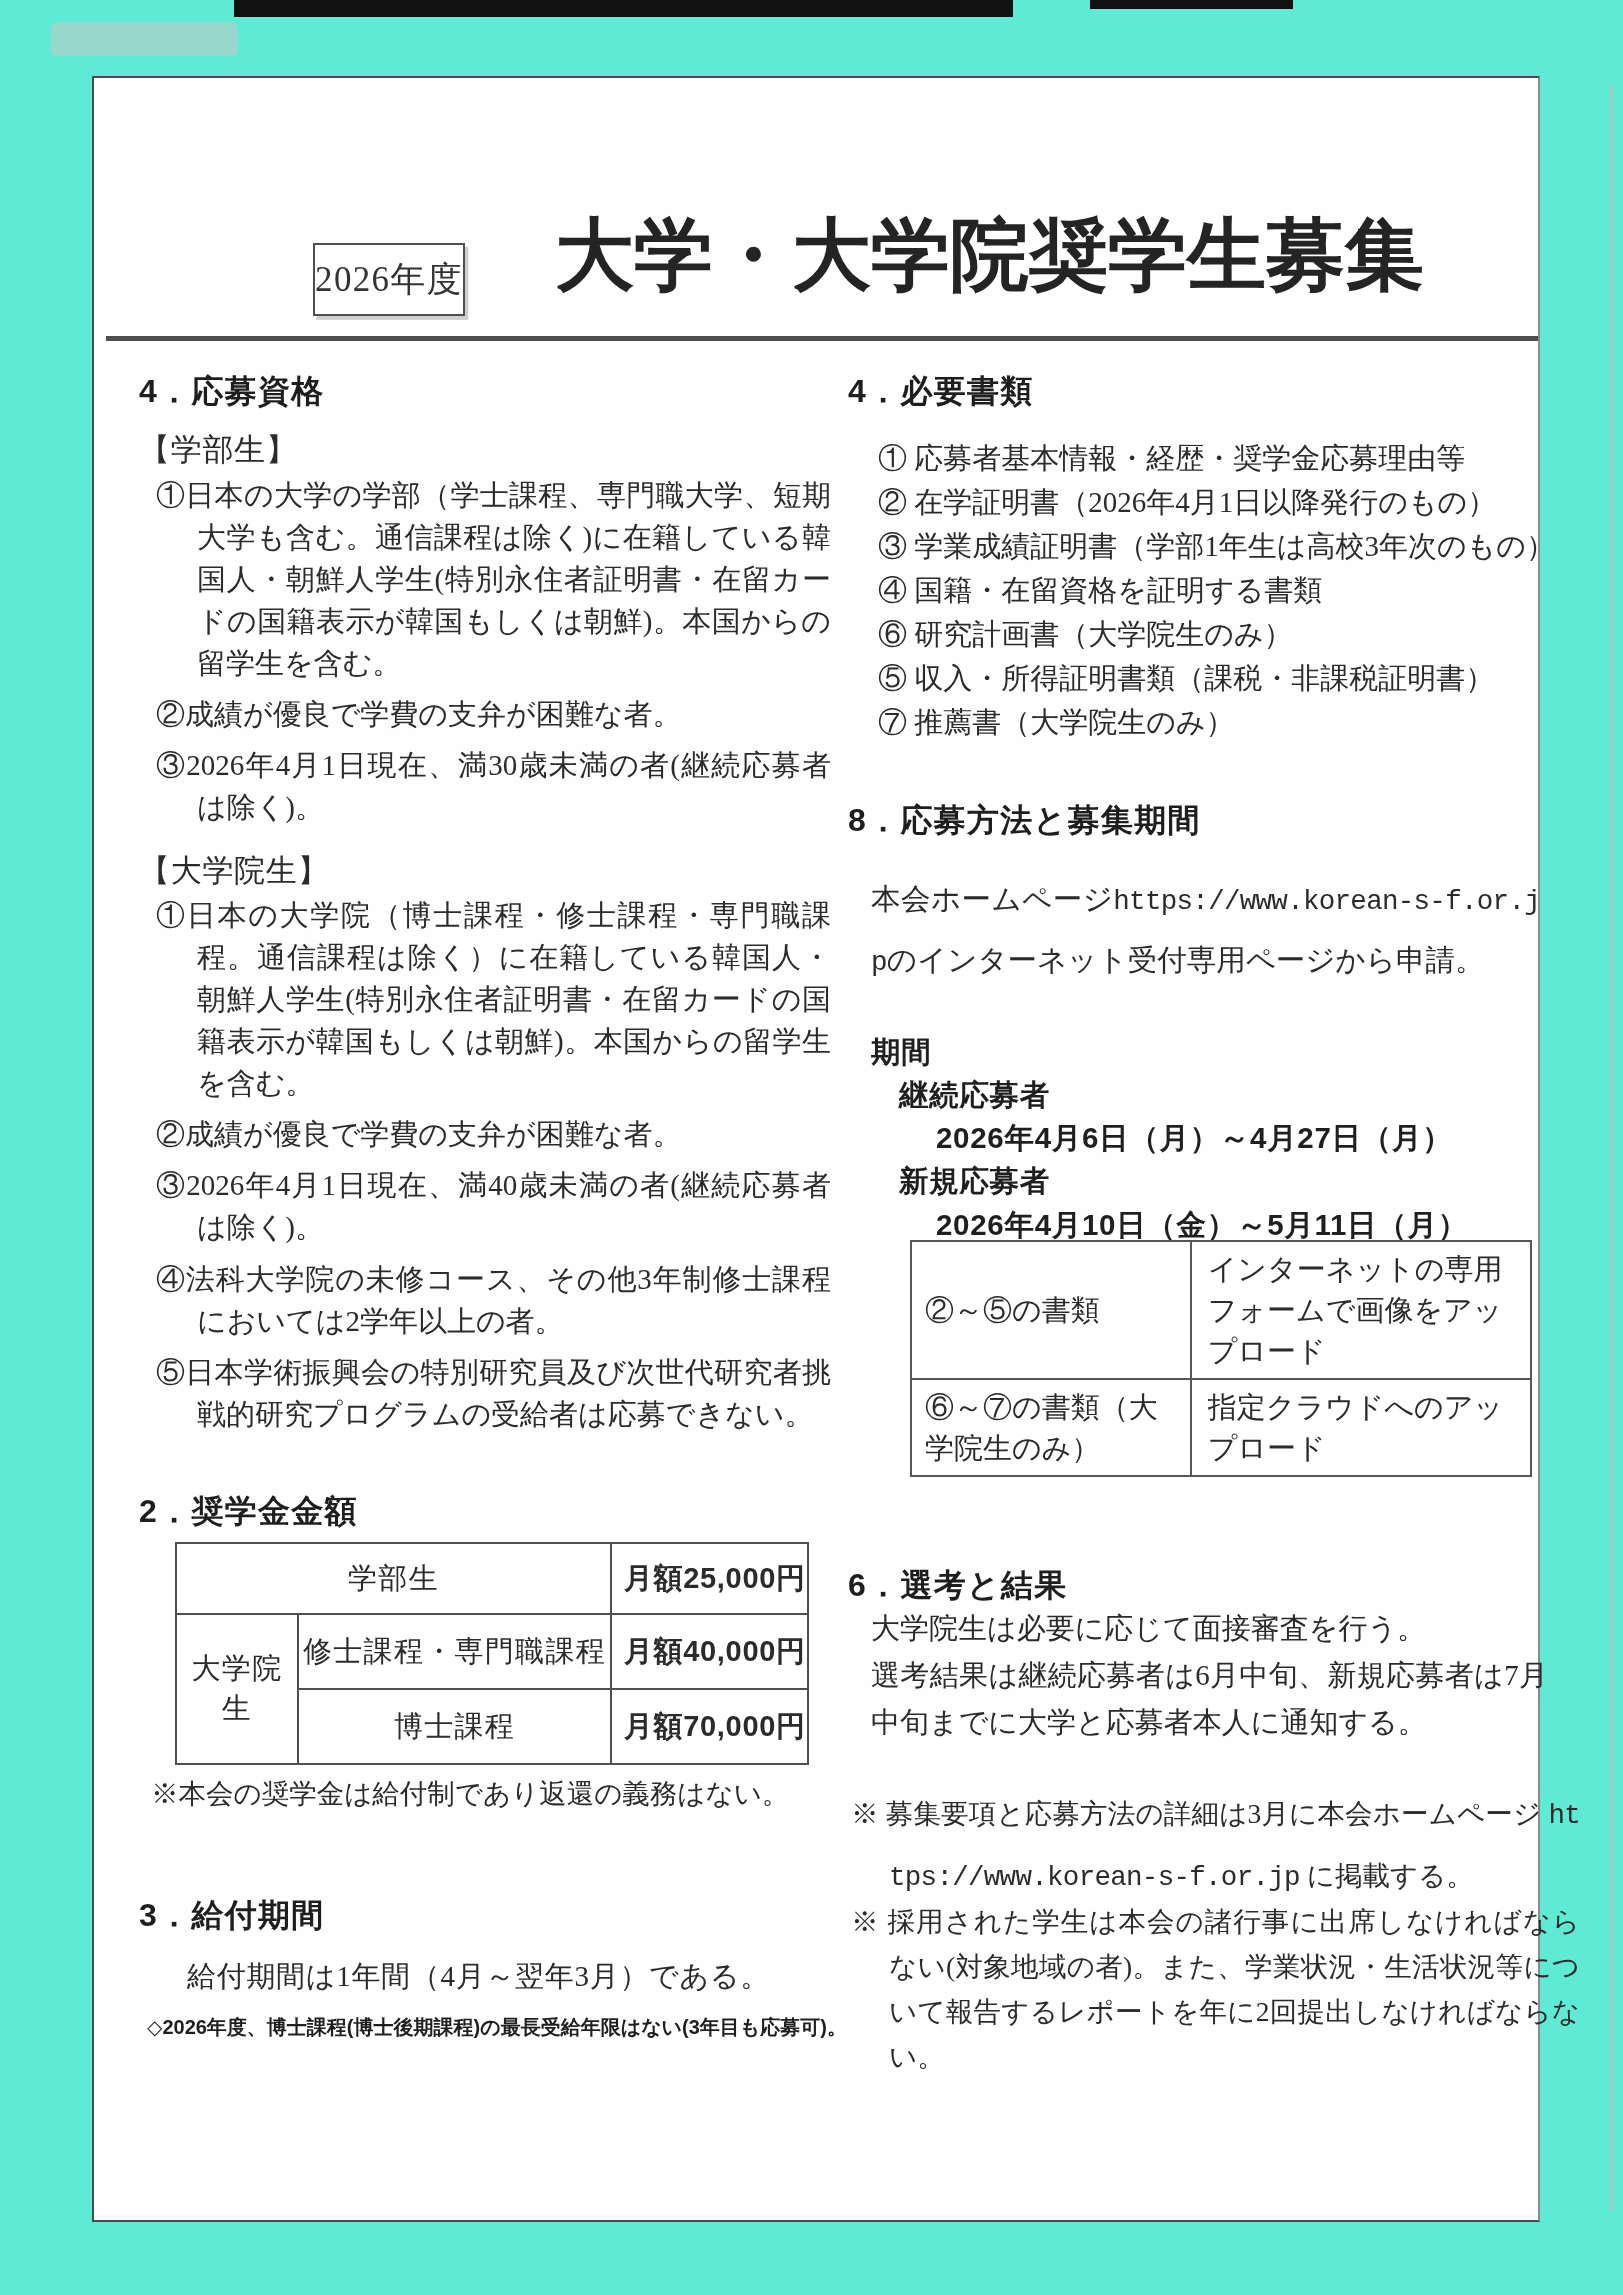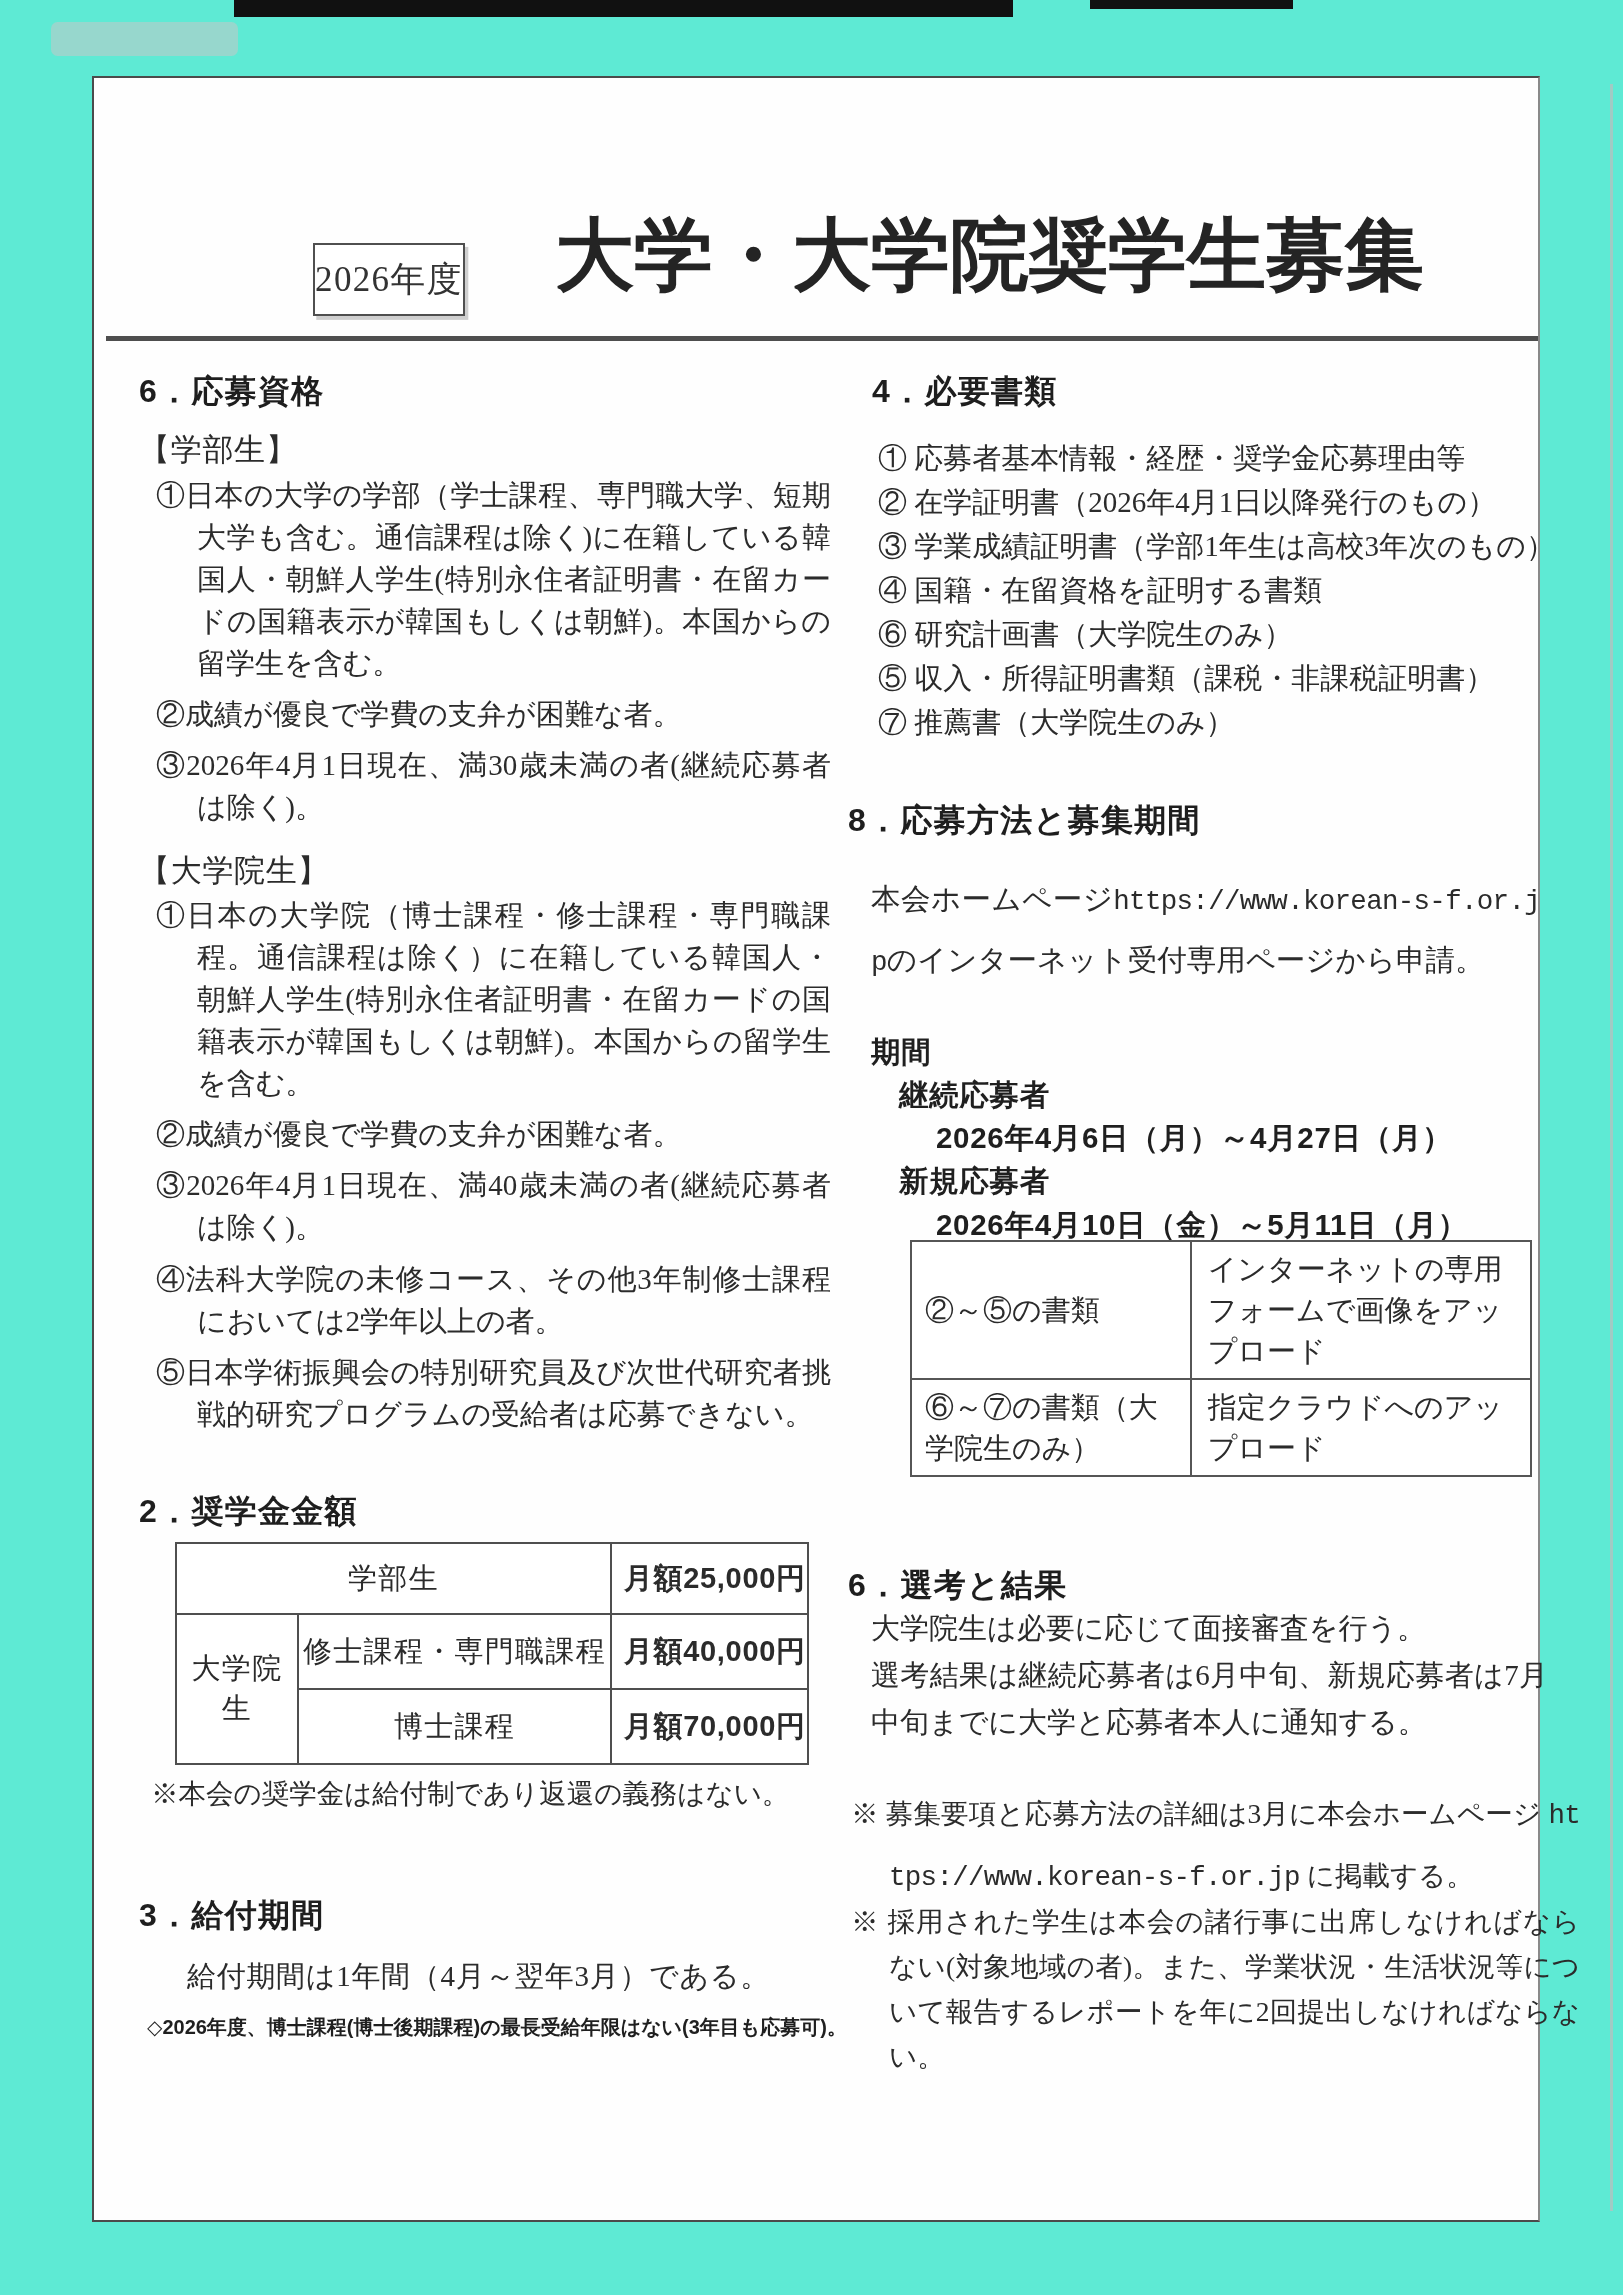--- a/index.html
+++ b/index.html
@@ -110,21 +110,21 @@
   <div class="scan-edge"></div>
 
   <div class="frame"></div>
 
   <div class="year-box">
     <span>2026年度</span>
   </div>
   <div class="doc-title">大学・大学院奨学生募集</div>
   <div class="title-rule"></div>
 
-  <div class="h-sec" style="left:139px;top:370px;">6．応募資格</div>
+  <div class="h-sec" style="left:139px;top:370px;">4．応募資格</div>
 
   <div class="bracket-label" style="left:139px;top:429px;">【学部生】</div>
 
   <div class="num-list" style="left:156px;top:474px;">
     <div class="item">①日本の大学の学部（学士課程、専門職大学、短期大学も含む。通信課程は除く)に在籍している韓国人・朝鮮人学生(特別永住者証明書・在留カードの国籍表示が韓国もしくは朝鮮)。本国からの留学生を含む。</div>
     <div class="item">②成績が優良で学費の支弁が困難な者。</div>
     <div class="item">③2026年4月1日現在、満30歳未満の者(継続応募者は除く)。</div>
   </div>
 
   <div class="bracket-label" style="left:139px;top:850px;">【大学院生】</div>
@@ -163,21 +163,21 @@
     </table>
 
   <div class="side-note" style="left:151px;top:1776px;">※本会の奨学金は給付制であり返還の義務はない。</div>
 
   <div class="h-sec" style="left:139px;top:1894px;">3．給付期間</div>
 
   <div class="plain-line" style="left:187px;top:1957px;">給付期間は1年間（4月～翌年3月）である。</div>
 
   <div class="diamond" style="left:147px;top:2003px;">◇2026年度、博士課程(博士後期課程)の最長受給年限はない(3年目も応募可)。</div>
 
-  <div class="h-sec" style="left:848px;top:370px;margin-left:24px;">4．必要書類</div>
+  <div class="h-sec" style="left:848px;top:370px;">4．必要書類</div>
 
   <div class="doc-items" style="left:878px;top:436px;">
     <div class="ditem">① 応募者基本情報・経歴・奨学金応募理由等</div>
     <div class="ditem">② 在学証明書（2026年4月1日以降発行のもの）</div>
     <div class="ditem">③ 学業成績証明書（学部1年生は高校3年次のもの）</div>
     <div class="ditem">④ 国籍・在留資格を証明する書類</div>
     <div class="ditem">⑥ 研究計画書（大学院生のみ）</div>
     <div class="ditem">⑤ 収入・所得証明書類（課税・非課税証明書）</div>
     <div class="ditem">⑦ 推薦書（大学院生のみ）</div>
   </div>

